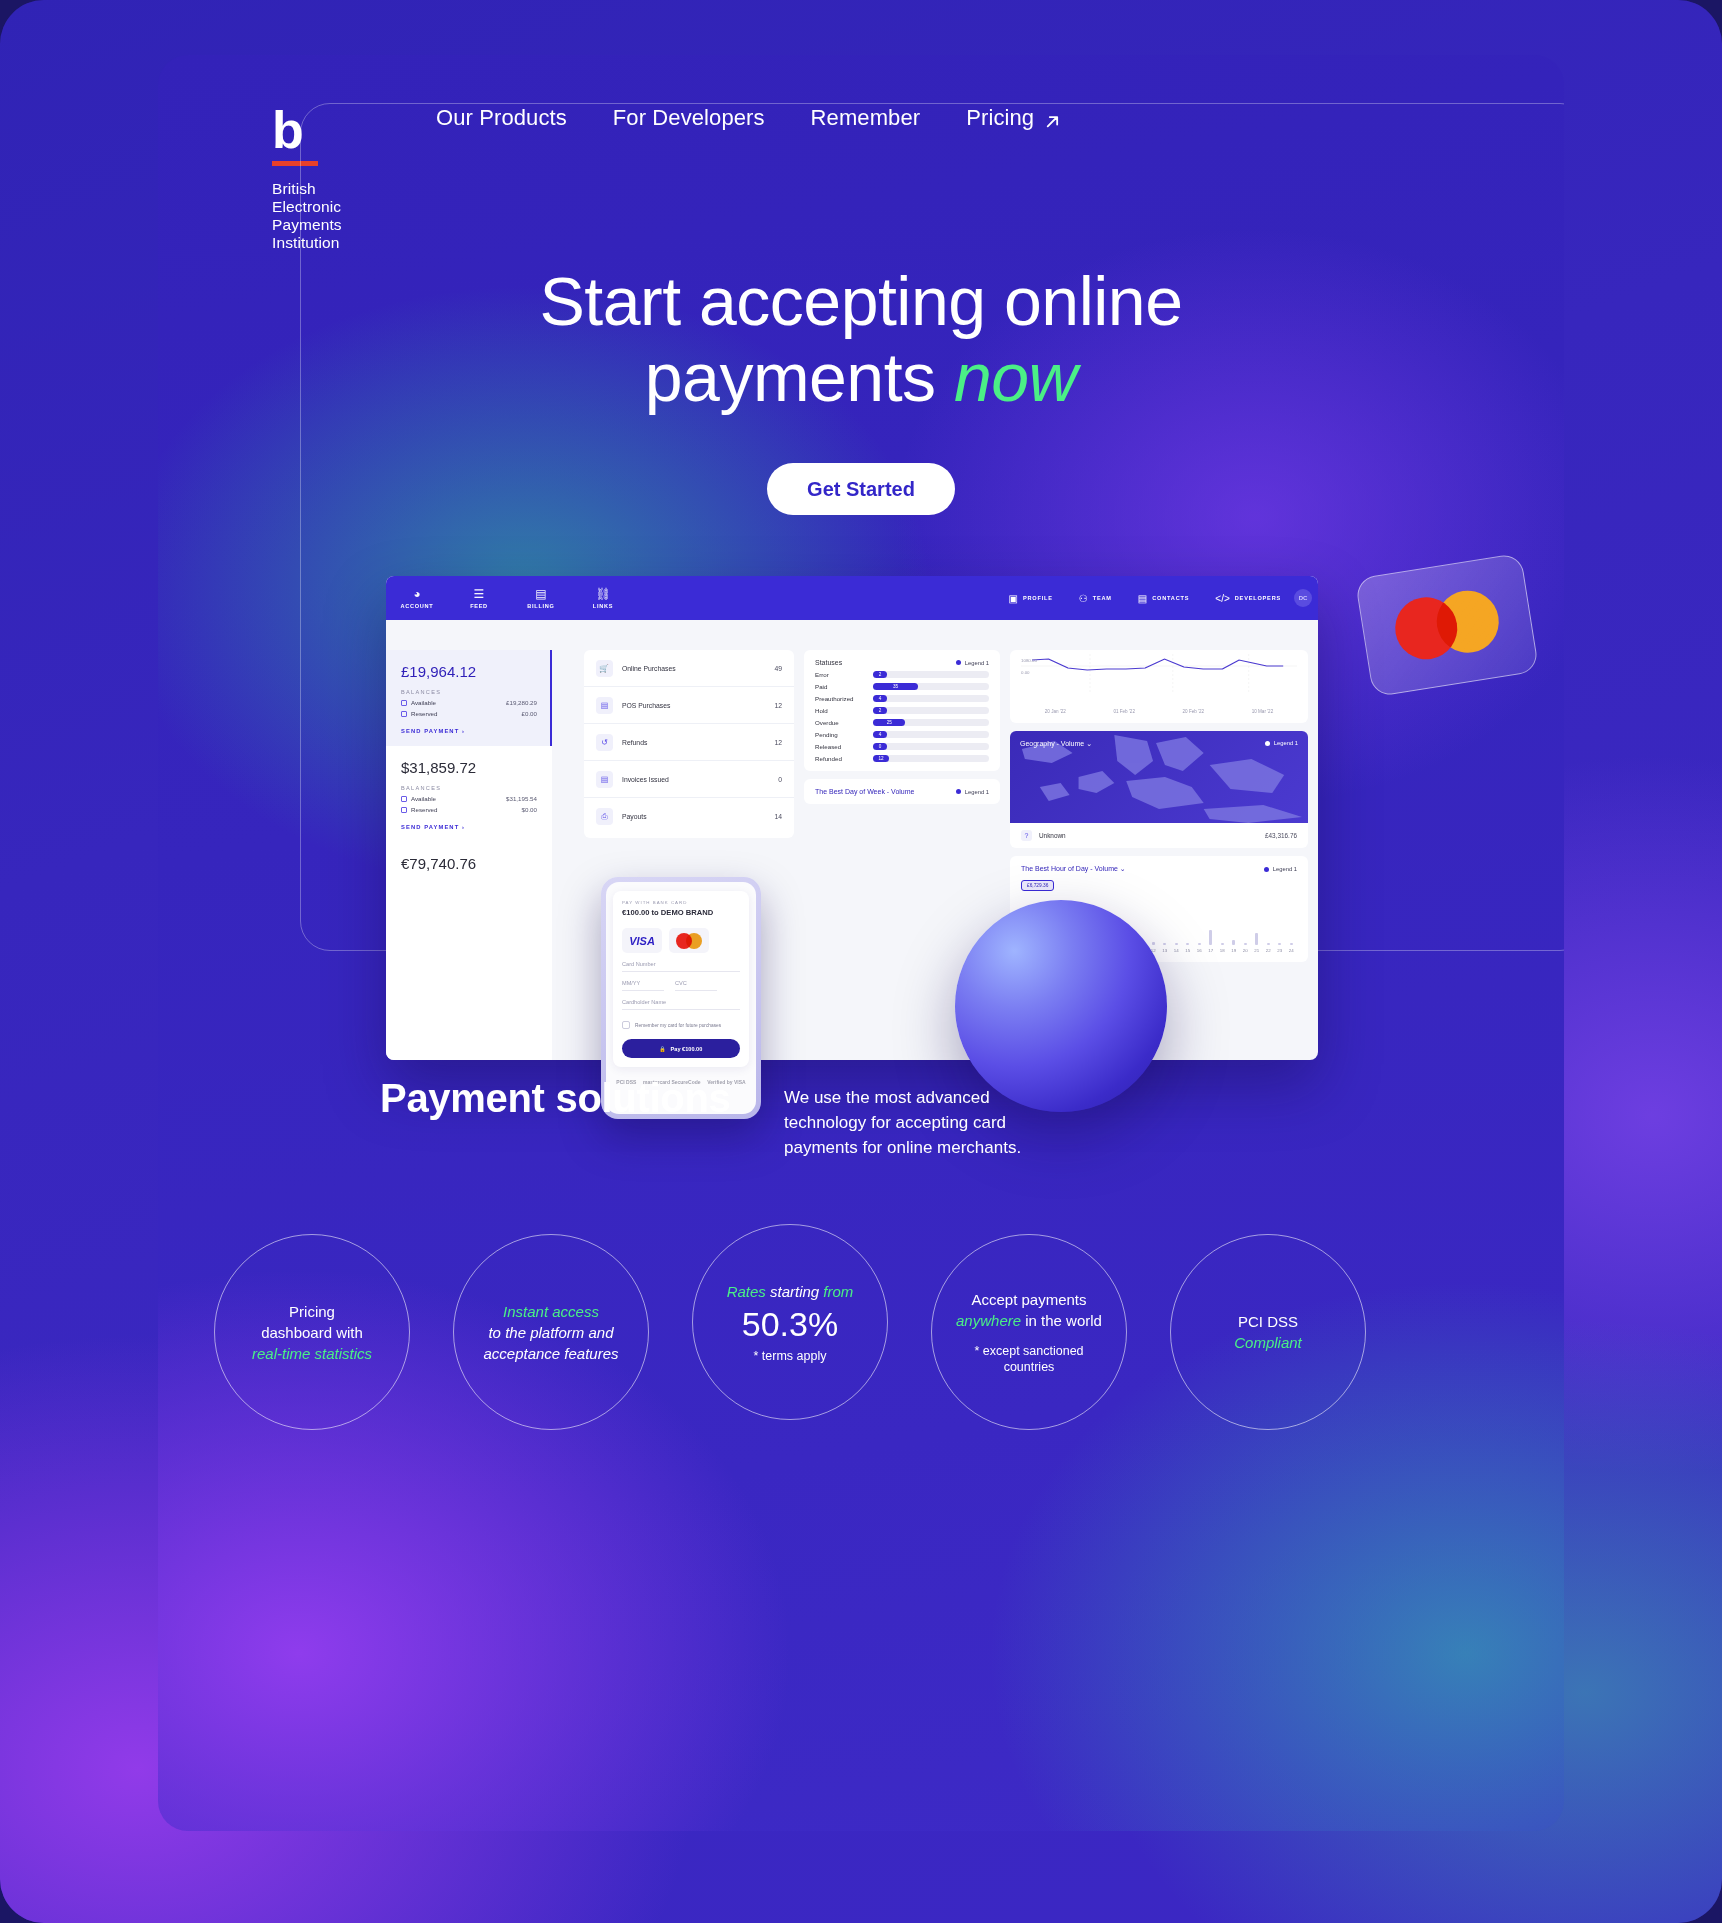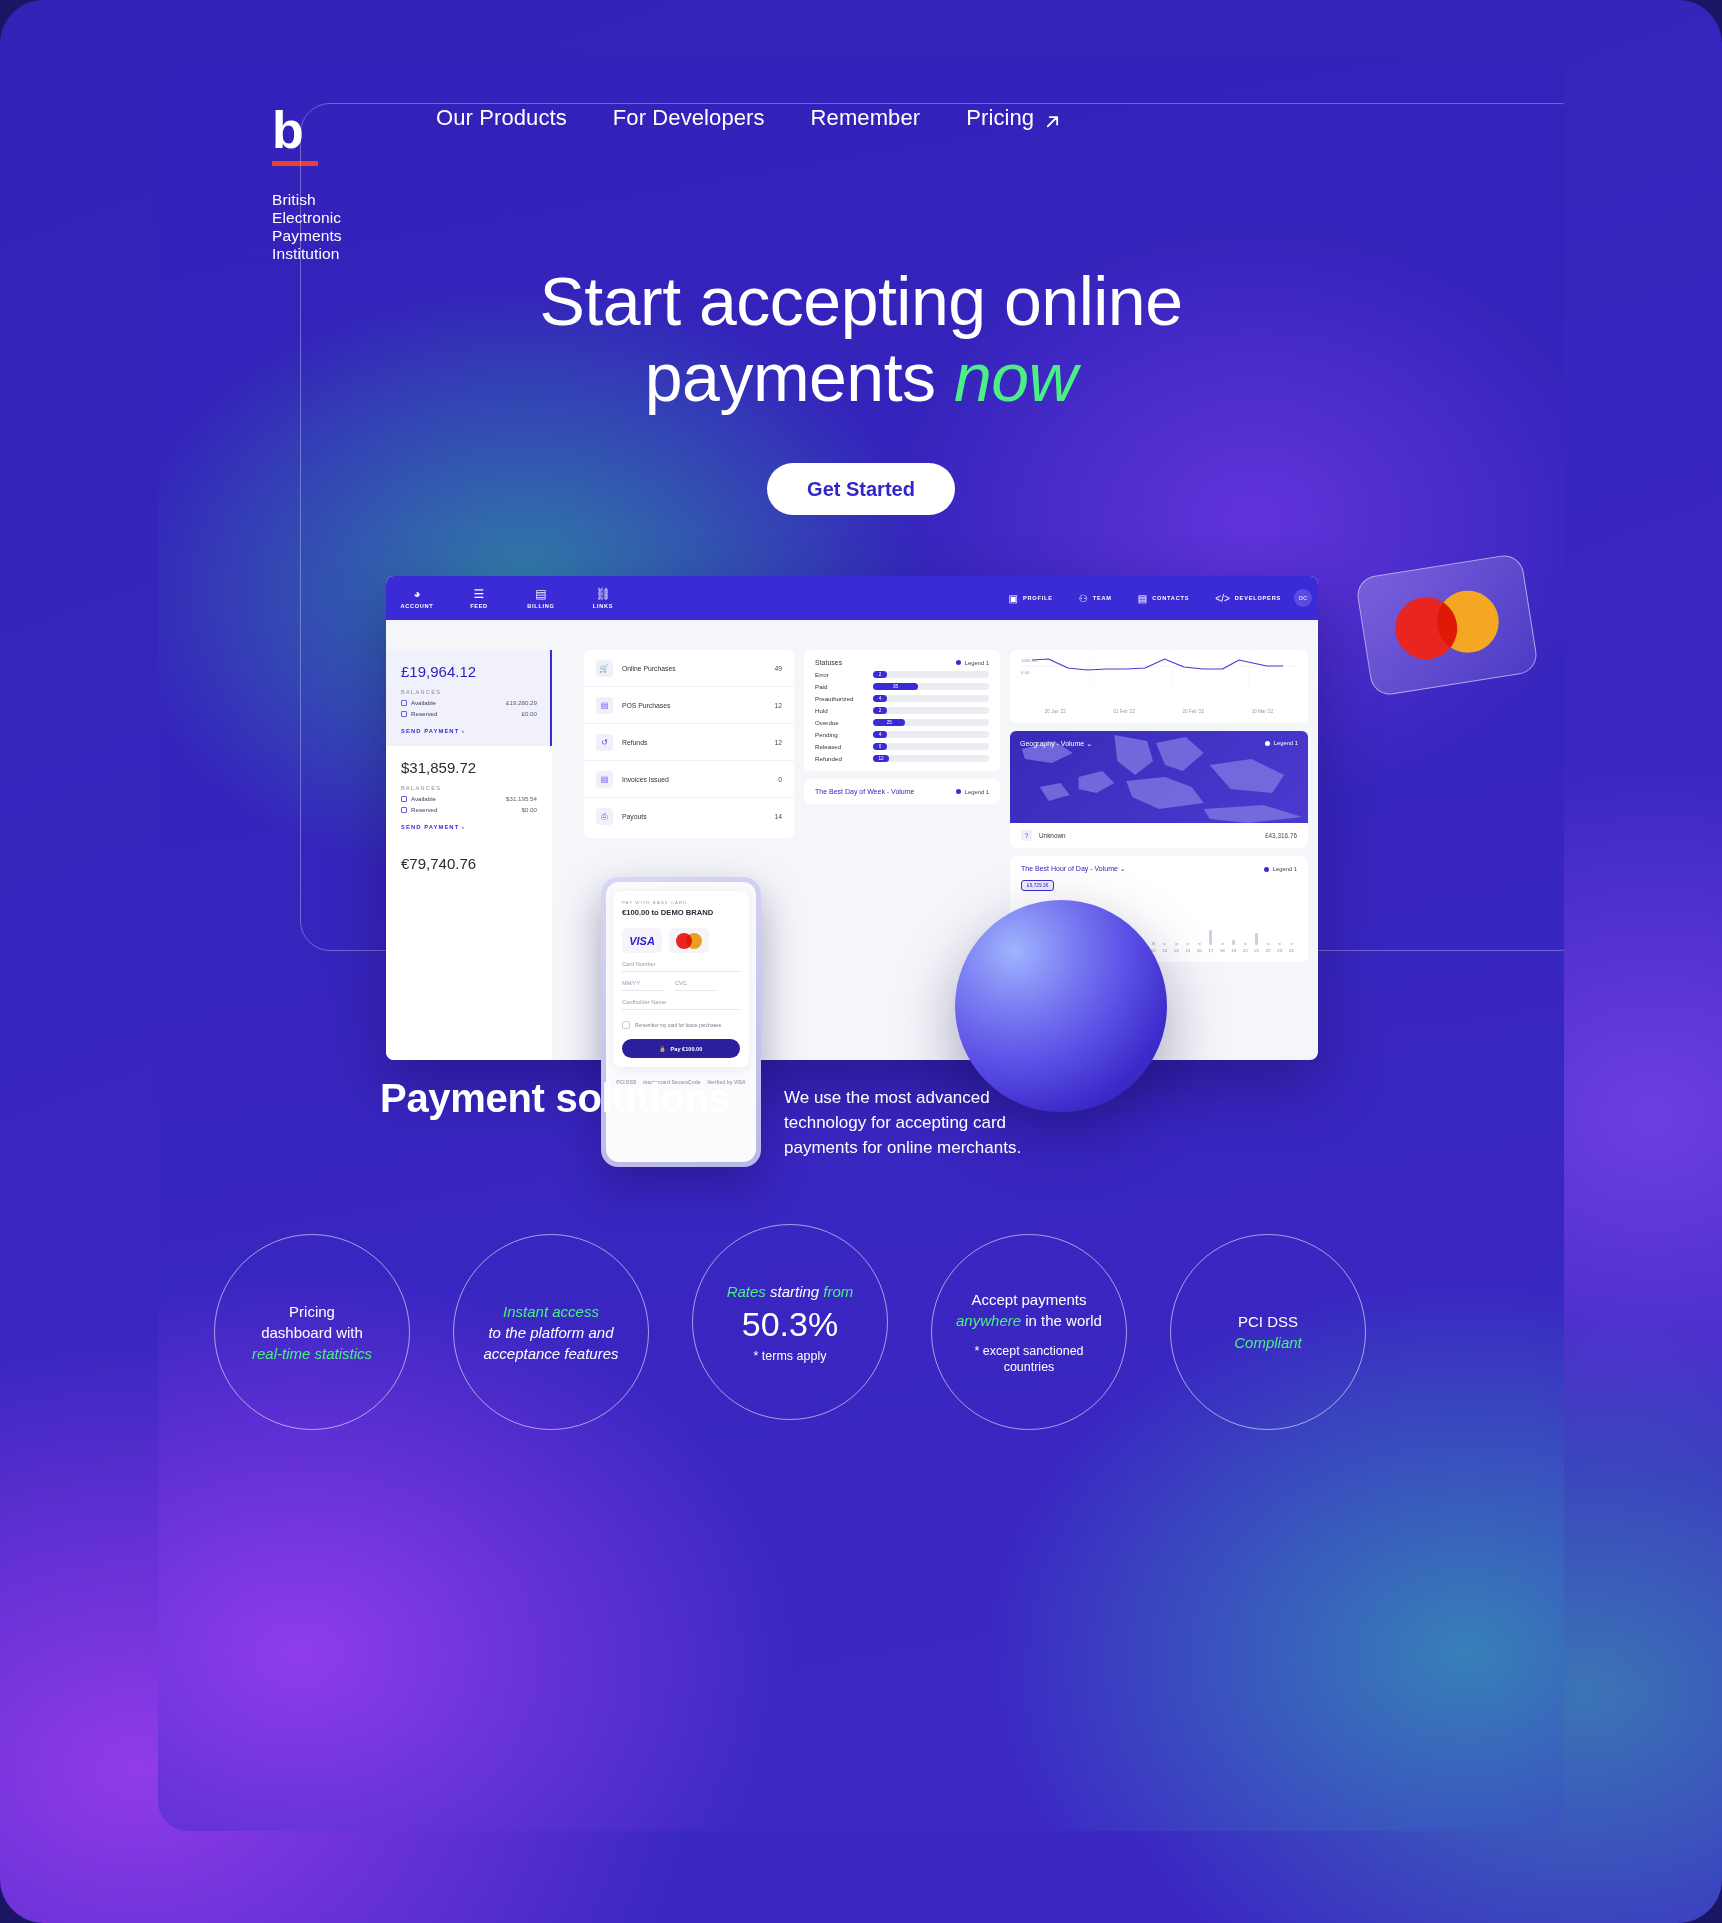--- a/index.html
+++ b/index.html
@@ -51,21 +51,21 @@
 
   
   #nav{ position:absolute; left:0; top:0; width:1406px; height:150px; }
   .logo{ position:absolute; left:114px; top:52px; width:150px; }
   .logo .mark{
     font-size:52px; line-height:46px; font-weight:700; color:#fff;
     letter-spacing:-1px;
   }
   .logo .rule{ width:46px; height:5px; background:#e8402a; margin-top:8px; }
   .logo .sub{
-    margin-top:25px; color:#fff; font-size:15.5px; line-height:18px;
+    margin-top:14px; color:#fff; font-size:15.5px; line-height:18px;
     font-weight:400; letter-spacing:.1px;
   }
   .navlinks{ position:absolute; left:278px; top:50px; display:flex; gap:46px; align-items:center; }
   .navlinks a{
     color:#fff; font-size:22px; text-decoration:none; letter-spacing:.1px;
     display:flex; align-items:center; gap:10px; white-space:nowrap;
   }
   .arrow-ne{ display:inline-block; width:17px; height:17px; }
   .navbtns{ position:absolute; right:82px; top:40px; display:flex; gap:20px; align-items:center; }
   .btn-signup{
@@ -199,21 +199,21 @@
     transform:rotate(-9deg);
     display:flex; align-items:center; justify-content:center;
   }
   .mc-logo{ position:relative; width:104px; height:62px; }
   .mc-logo i{ position:absolute; top:0; width:62px; height:62px; border-radius:50%; display:block; }
   .mc-logo .r{ left:0; background:#e8261f; }
   .mc-logo .o{ right:0; background:#f5a623; mix-blend-mode:multiply; }
 
   
   #phone{
-    position:absolute; left:443px; top:822px; width:160px; height:290px;
+    position:absolute; left:443px; top:822px; width:160px; height:242px;
     background:linear-gradient(160deg,#d8d6f5,#b9b6ea);
     border-radius:17px; padding:5px;
     box-shadow:0 18px 40px rgba(20,10,80,.35);
   }
   .pscreen{ background:#fbfbfd; width:100%; height:100%; border-radius:13px; overflow:hidden; padding:9px 7px; }
   .pform{ background:#fff; border-radius:8px; padding:9px; box-shadow:0 2px 10px rgba(40,30,120,.08); }
   .plbl{ font-size:4.4px; letter-spacing:1px; color:#9a9ab0; }
   .pamt{ font-size:7.6px; font-weight:700; color:#2b2b3a; margin-top:3px; }
   .pbrands{ display:flex; gap:7px; margin-top:11px; }
   .pbrand{ width:40px; height:25px; border-radius:5px; background:#f4f4fa;

